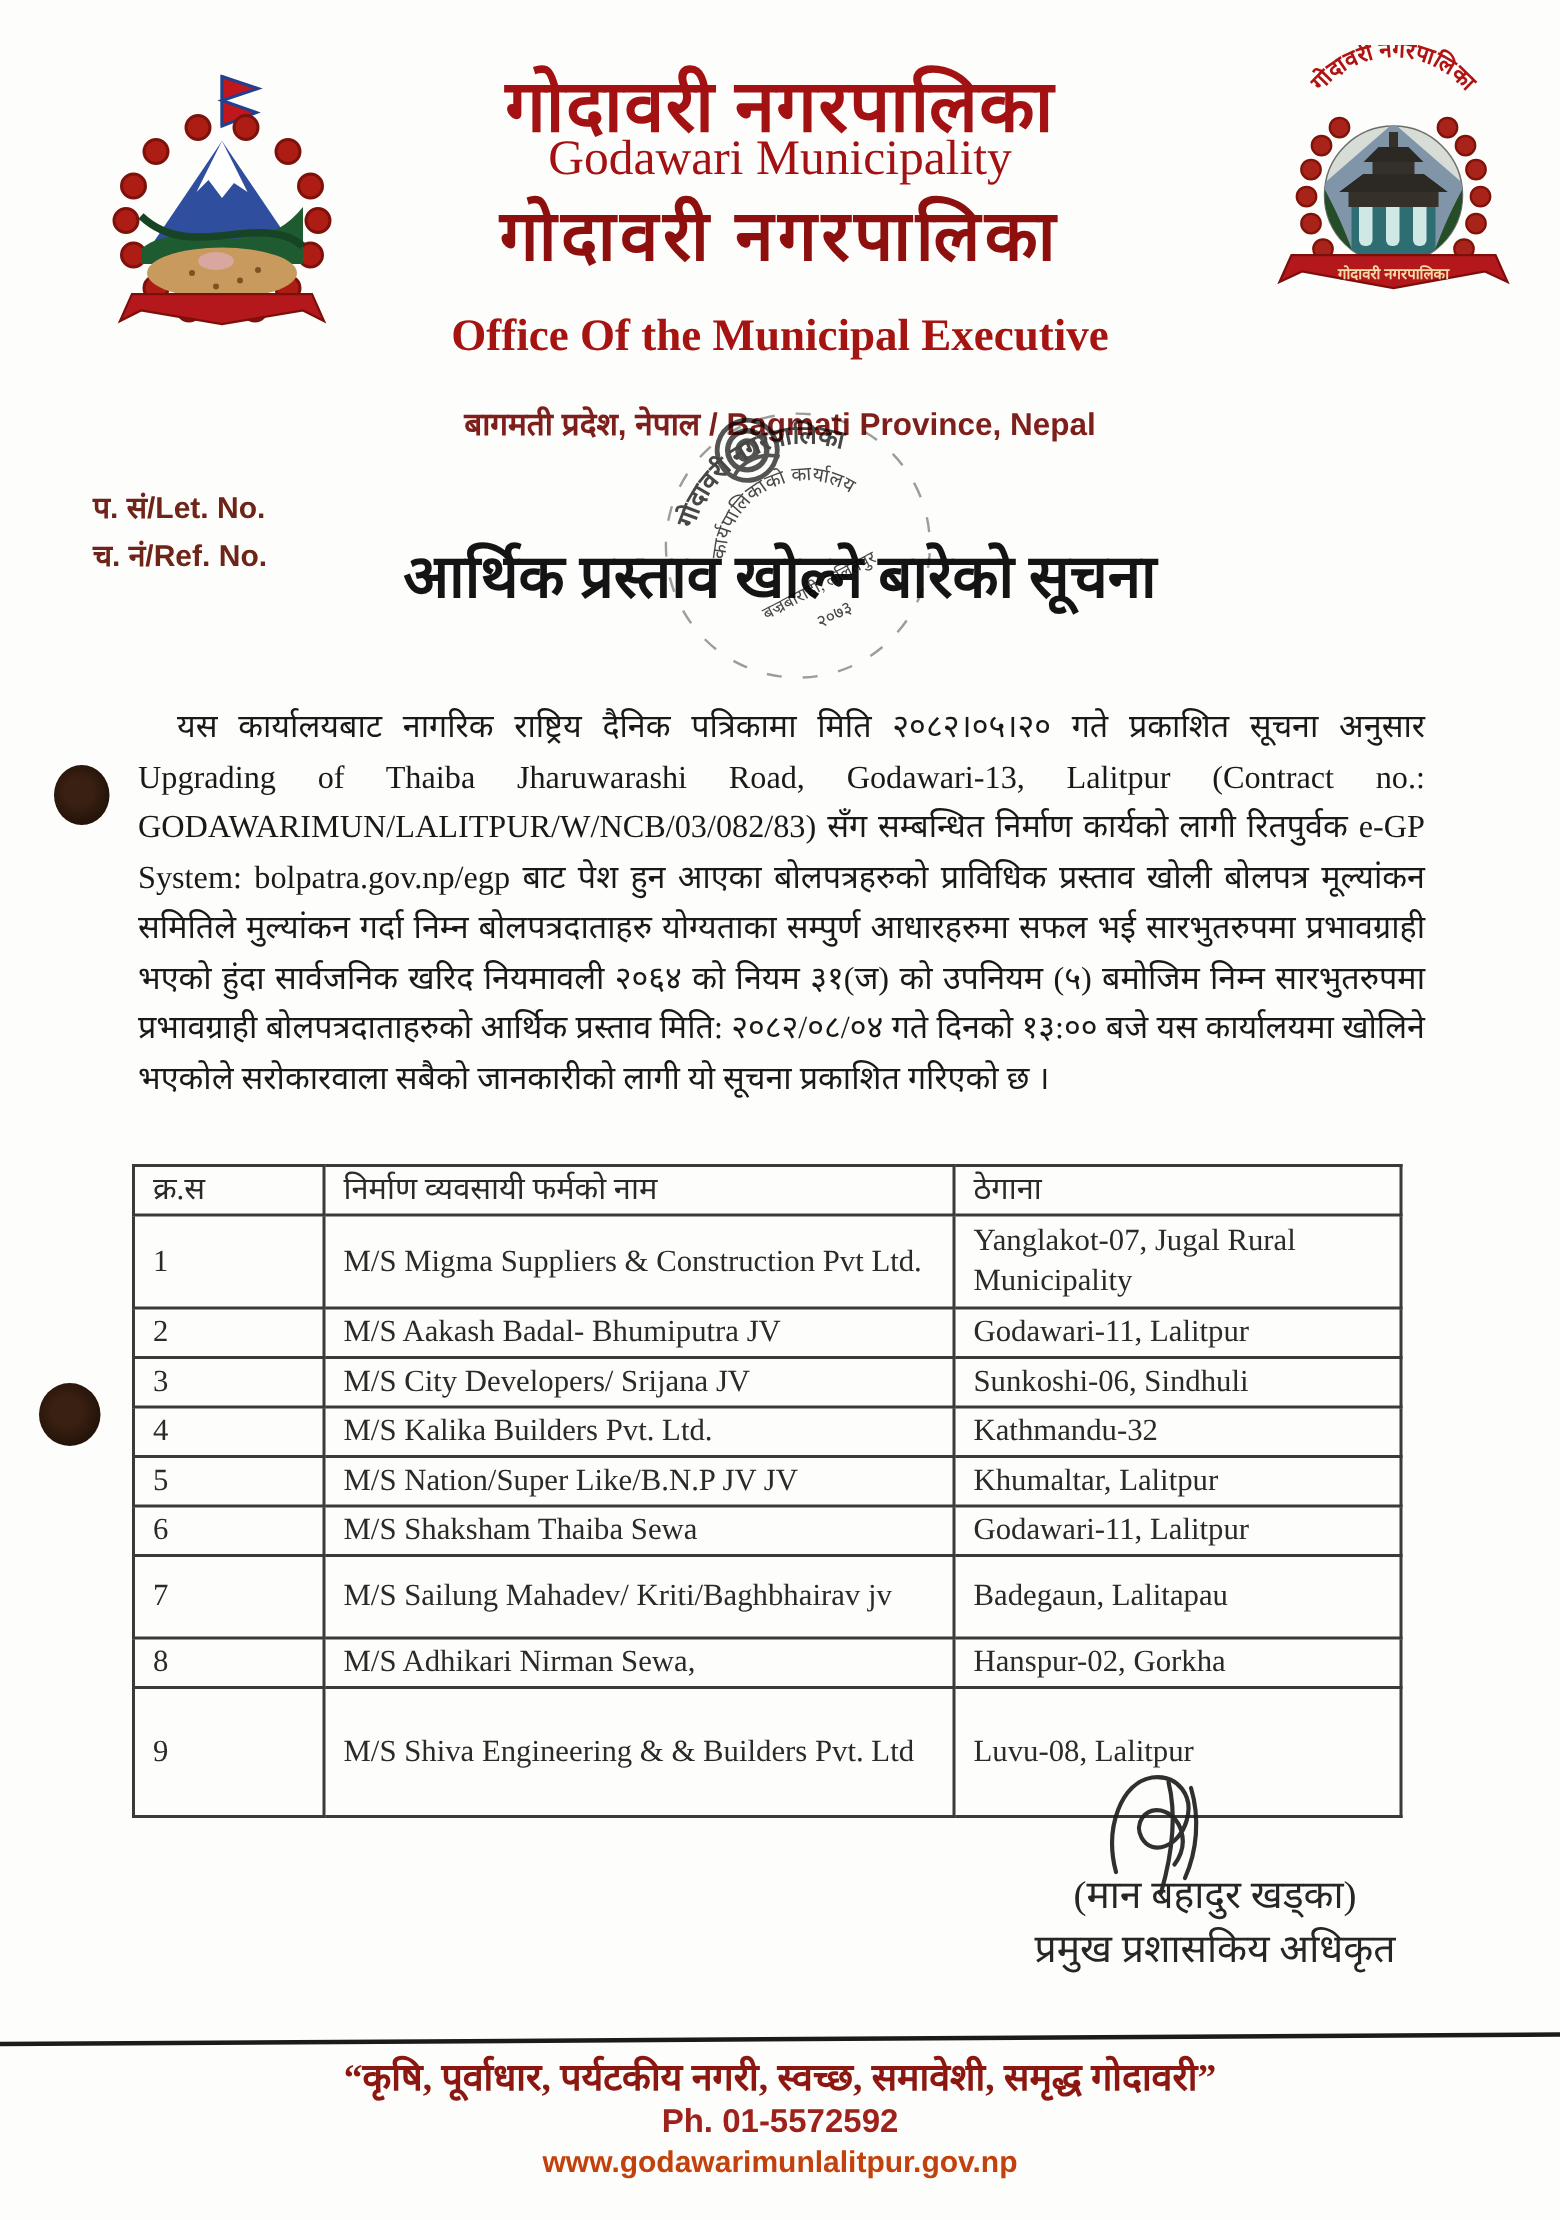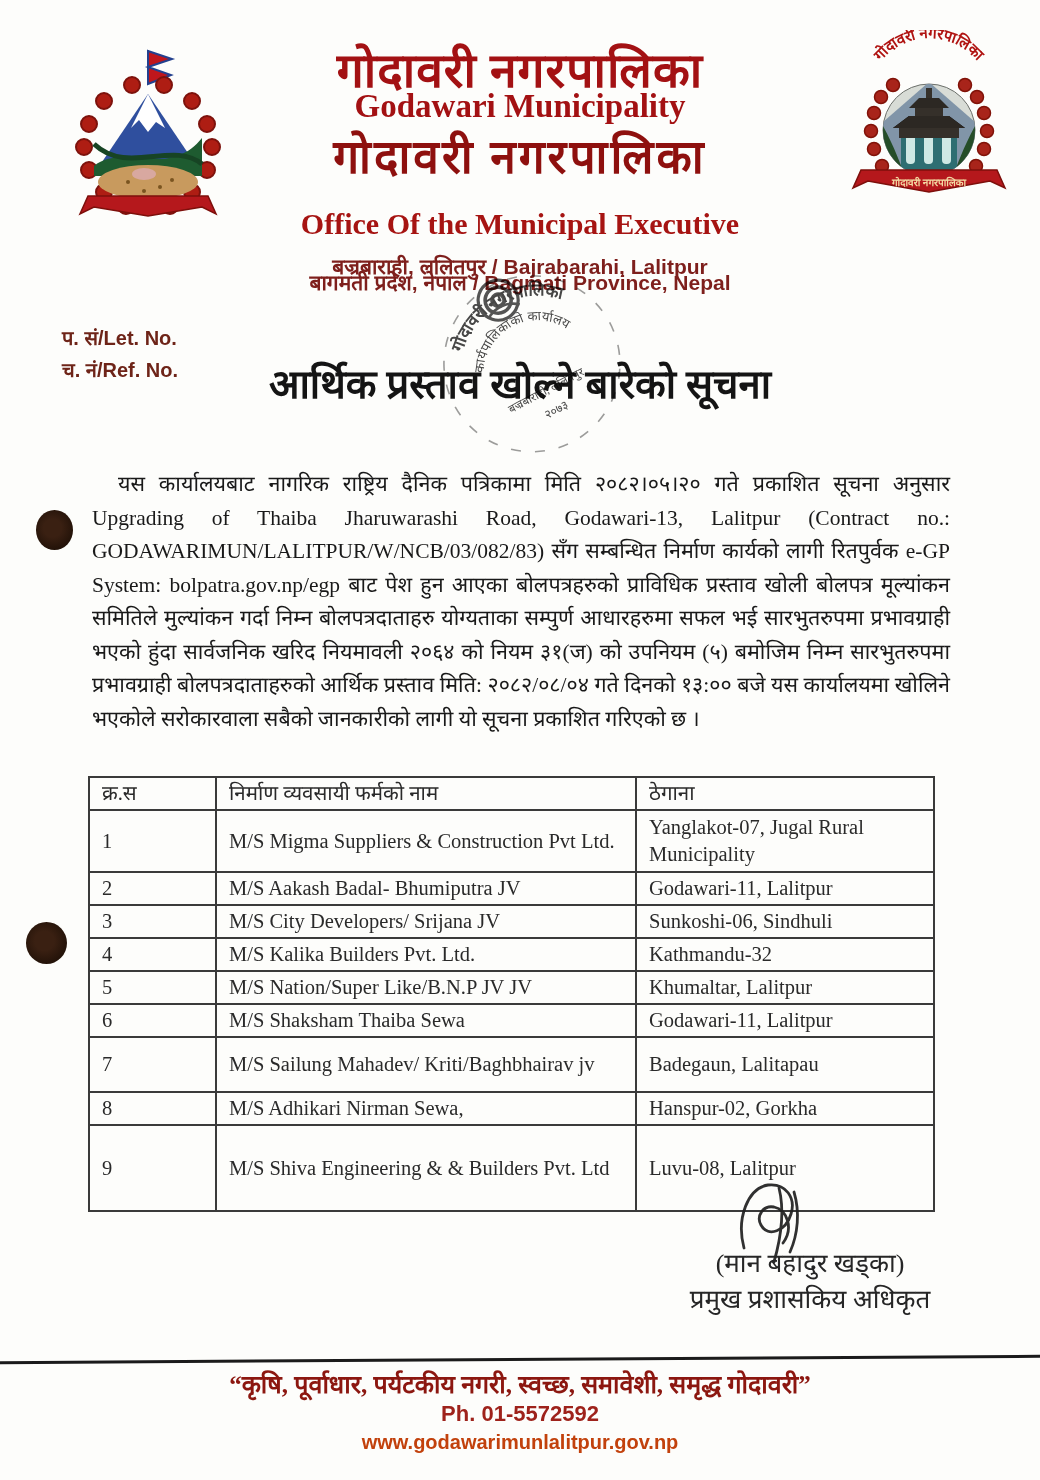--- a/index.html
+++ b/index.html
@@ -7,21 +7,21 @@
   .page {
     position:relative; width:1040px; height:1480px; margin:0 auto;
     background:#fdfdfb; overflow:hidden;
     font-family:"Liberation Serif", serif; color:#1b1b1b;
   }
   .abs { position:absolute; }
   .centered { left:0; width:1040px; text-align:center; }
 
   
   .np-title      { top:36px;  font-size:48px; font-weight:bold; color:#a31113; letter-spacing:1px; }
-  .en-title      { top:88px;  font-size:33px; font-weight:bold; color:#a31113; }
+  .en-title      { top:88px;  font-size:33px; font-weight:normal; color:#a31113; }
   .np-stylized   { top:124px; font-size:46px; font-weight:bold; color:#8e100e;
                    transform:scaleY(1.02); letter-spacing:3px; }
   .np-office     { top:172px; font-size:35px; font-weight:bold; color:#a61412;
                    font-family:"Liberation Sans", sans-serif; }
   .en-office     { top:207px; font-size:30px; font-weight:bold; color:#a61412; }
   .addr          { font-family:"Liberation Sans", sans-serif; font-weight:bold;
                    font-size:21px; color:#7e1f1c; }
   .addr1 { top:252px; } .addr2 { top:268px; }
 
   
@@ -155,21 +155,20 @@
       </g>
       <path d="M18,140 L154,140 L162,158 L147,151 L86,162 L25,151 L10,158 Z" fill="#b5181c" stroke="#7d0f0b" stroke-width="1.5"></path>
       <text x="86" y="156" font-size="10" font-weight="bold" fill="#f3d9a2" text-anchor="middle" font-family="Liberation Serif, serif">गोदावरी नगरपालिका</text>
     </svg>
   </div>
 
   <div class="abs centered np-title">गोदावरी नगरपालिका</div>
   <div class="abs centered en-title">Godawari Municipality</div>
   <div class="abs centered np-stylized">गोदावरी नगरपालिका</div>
   <div class="abs centered en-office">Office Of the Municipal Executive</div>
-  <div class="abs centered addr addr1">बज्रबाराही, ललितपुर / Bajrabarahi, Lalitpur</div>
   <div class="abs centered addr addr2">बागमती प्रदेश, नेपाल / Bagmati Province, Nepal</div>
 
   <div class="abs ref-label ref1">प. सं/Let. No.</div>
   <div class="abs ref-label ref2">च. नं/Ref. No.</div>
 
   <div class="abs centered notice-title">आर्थिक प्रस्ताव खोल्ने बारेको सूचना</div>
   <div class="abs notice-body">यस कार्यालयबाट नागरिक राष्ट्रिय दैनिक पत्रिकामा मिति २०८२।०५।२० गते प्रकाशित सूचना अनुसार Upgrading of Thaiba Jharuwarashi Road, Godawari-13, Lalitpur (Contract no.: GODAWARIMUN/LALITPUR/W/NCB/03/082/83) सँग सम्बन्धित निर्माण कार्यको लागी रितपुर्वक e-GP System: bolpatra.gov.np/egp बाट पेश हुन आएका बोलपत्रहरुको  प्राविधिक प्रस्ताव खोली  बोलपत्र मूल्यांकन समितिले मुल्यांकन गर्दा निम्न बोलपत्रदाताहरु योग्यताका सम्पुर्ण आधारहरुमा सफल भई सारभुतरुपमा प्रभावग्राही  भएको हुंदा सार्वजनिक  खरिद नियमावली २०६४ को नियम ३१(ज) को उपनियम (५) बमोजिम निम्न सारभुतरुपमा प्रभावग्राही  बोलपत्रदाताहरुको आर्थिक प्रस्ताव मिति: २०८२/०८/०४ गते दिनको १३:०० बजे  यस कार्यालयमा खोलिने भएकोले सरोकारवाला  सबैको  जानकारीको लागी यो सूचना प्रकाशित गरिएको छ ।</div>
 
   <div class="abs stamp-wrap">
     <svg width="214" height="220" viewBox="0 0 214 220">

